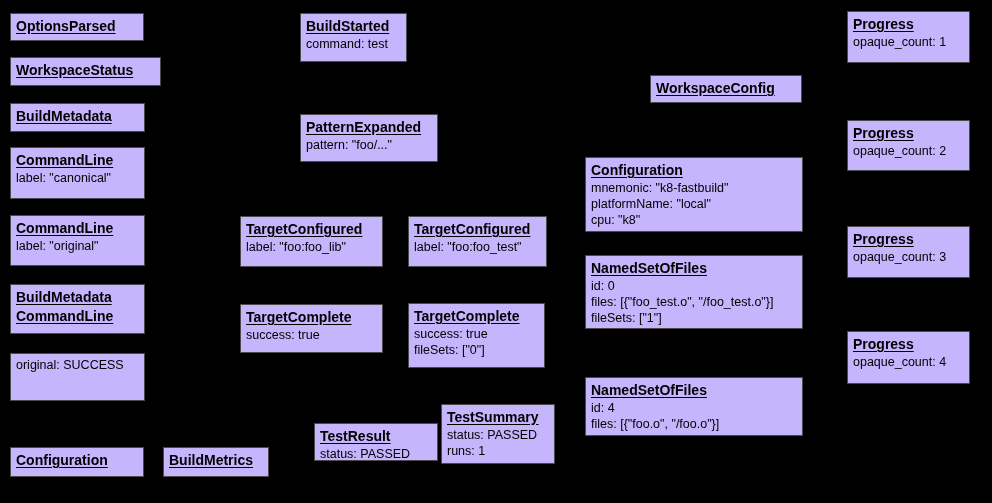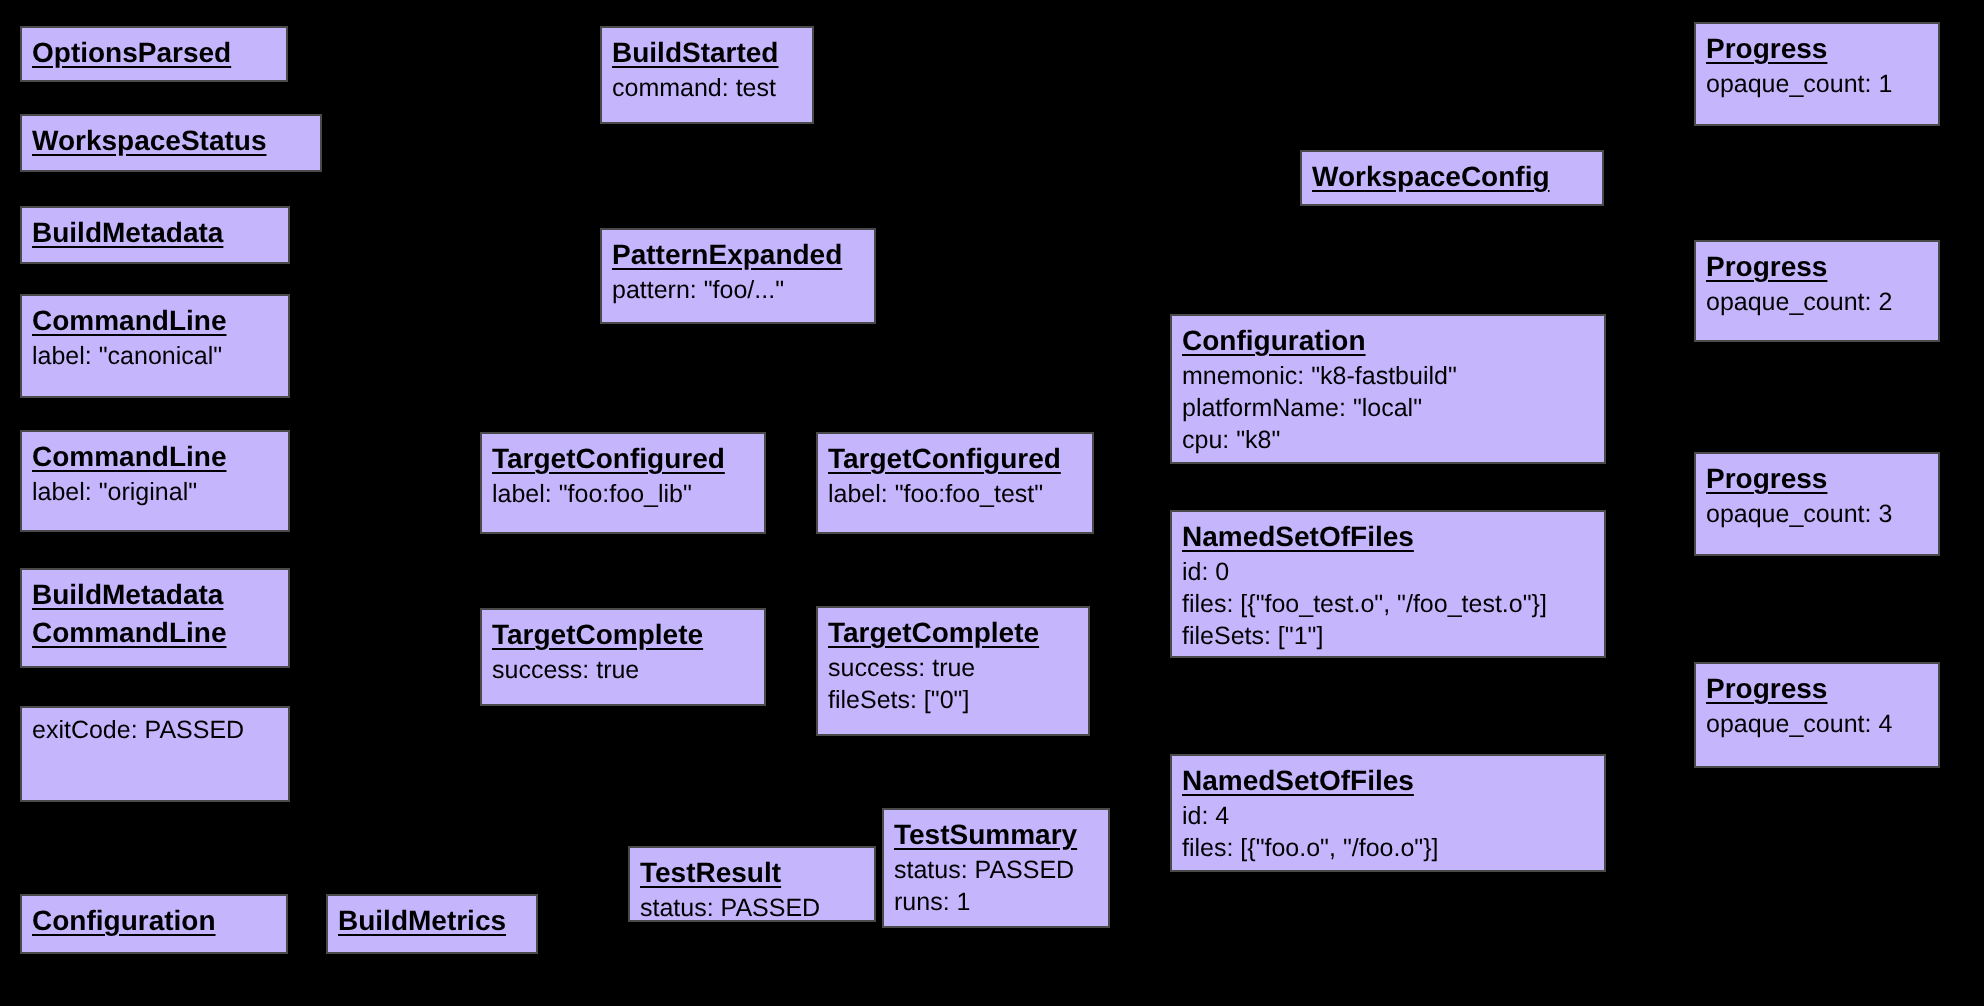--- a/index.html
+++ b/index.html
@@ -60,21 +60,21 @@
     <div class="t">CommandLine</div>
     <div class="b">label: "original"</div>
   </div>
 
   <div class="node" style="left:10px;top:284px;width:135px;height:50px">
     <div class="t">BuildMetadata</div>
     <div class="t">CommandLine</div>
   </div>
 
   <div class="node" style="left:10px;top:353px;width:135px;height:48px">
-    <div class="b">exitCode: PASSED</div>
+    <div class="b">original: SUCCESS</div>
   </div>
 
   <div class="node" style="left:10px;top:447px;width:134px;height:30px">
     <div class="t">Configuration</div>
   </div>
 
   <div class="node" style="left:163px;top:447px;width:106px;height:30px">
     <div class="t">BuildMetrics</div>
   </div>
 

